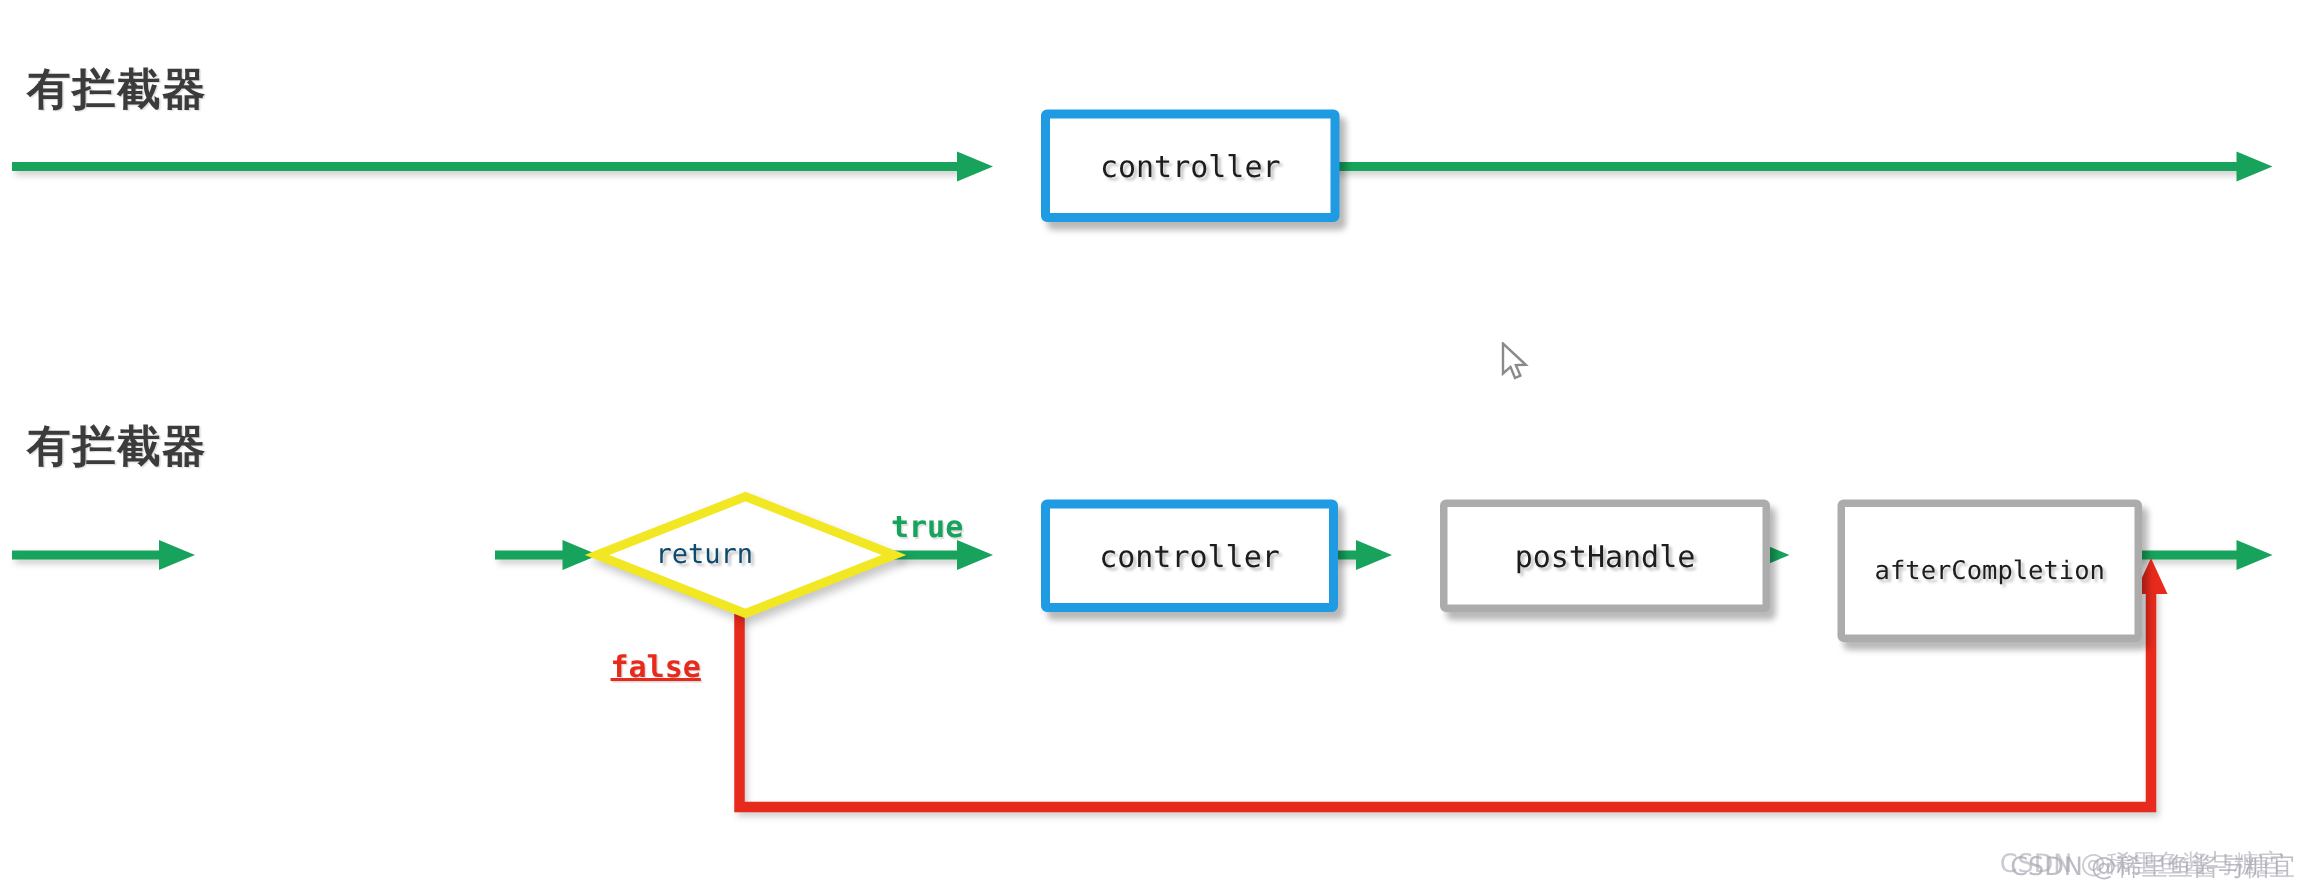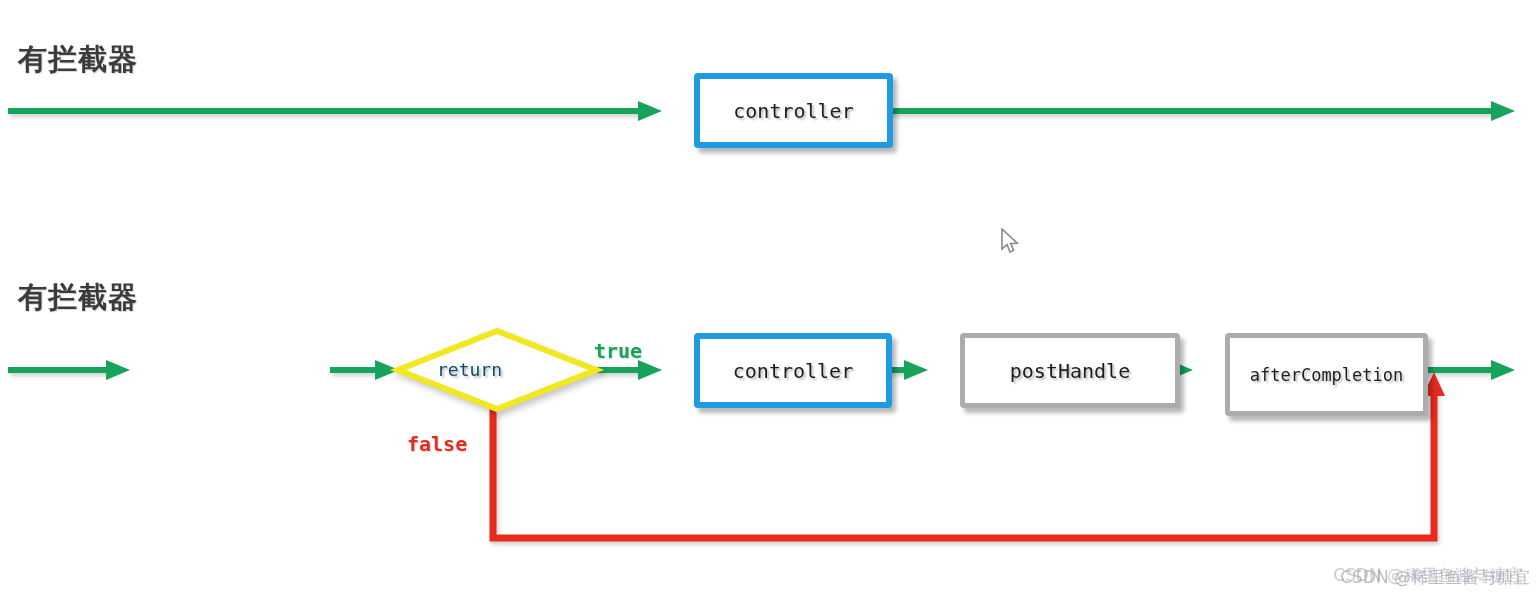--- a/index.html
+++ b/index.html
@@ -48,21 +48,21 @@
     text-shadow:2px 2px 2px rgba(0,0,0,0.25);
   }
   .edge-label{
     position:absolute;
     font-family:"DejaVu Sans Mono","Liberation Mono",monospace;
     font-weight:bold;
     font-size:20px;
     text-shadow:1px 1px 1px rgba(0,0,0,0.15);
   }
   .edge-label.true{color:var(--green);}
-  .edge-label.false{color:var(--red);}
+  .edge-label.false{color:var(--red);text-decoration:underline;}
   .watermark{
     position:absolute;
     right:6px;bottom:4px;
     height:24px;
     font-size:17px;
     color:var(--watermark);
     white-space:nowrap;
   }
   .watermark span{position:absolute;right:0;bottom:0;opacity:0.75;}
   .watermark span.ghost{right:7px;bottom:2px;opacity:0.6;}
@@ -108,21 +108,21 @@
 
 
   <div class="box blue" style="left:662px;top:333px;width:198px;height:75px;">
     <span>controller</span>
   </div>
 
   <div class="box" style="left:928px;top:333px;width:220px;height:75px;">
     <span>postHandle</span>
   </div>
 
-  <div class="box" style="left:1193px;top:333px;width:203px;height:83px;font-size:17px;">
+  <div class="box" style="left:1193px;top:333px;width:203px;height:95px;font-size:17px;">
     <span>afterCompletion</span>
   </div>
 
   <div class="diamond-label" style="left:437px;top:359px;">return</div>
 
   <div class="edge-label true" style="left:594px;top:339px;">true</div>
   <div class="edge-label false" style="left:407px;top:432px;">false</div>
 
   <svg class="cursor" width="22" height="28" viewBox="0 0 11 14">
     <path d="M1,0.5 L1,10.5 L3.5,8.3 L5,12 L6.8,11.2 L5.3,7.7 L8.6,7.6 Z" fill="#ffffff" stroke="#8a8a8a" stroke-width="0.8"></path>

